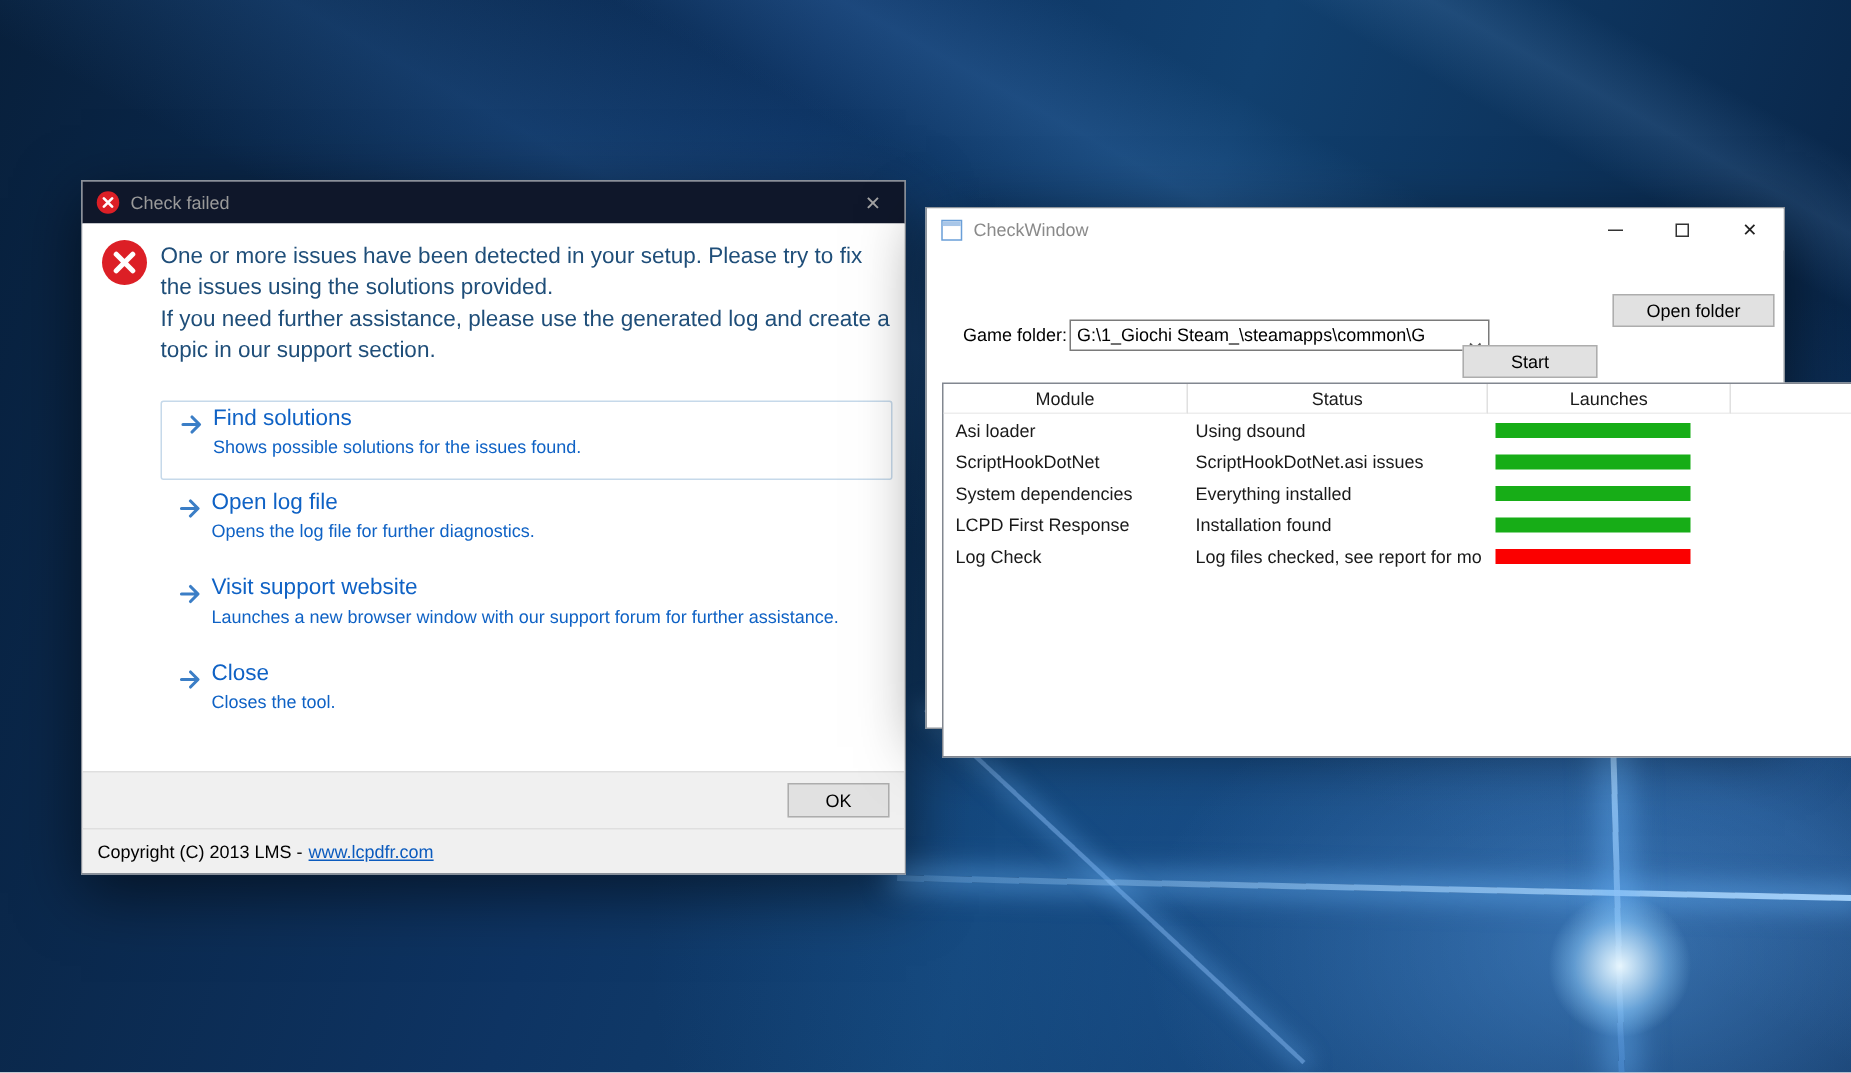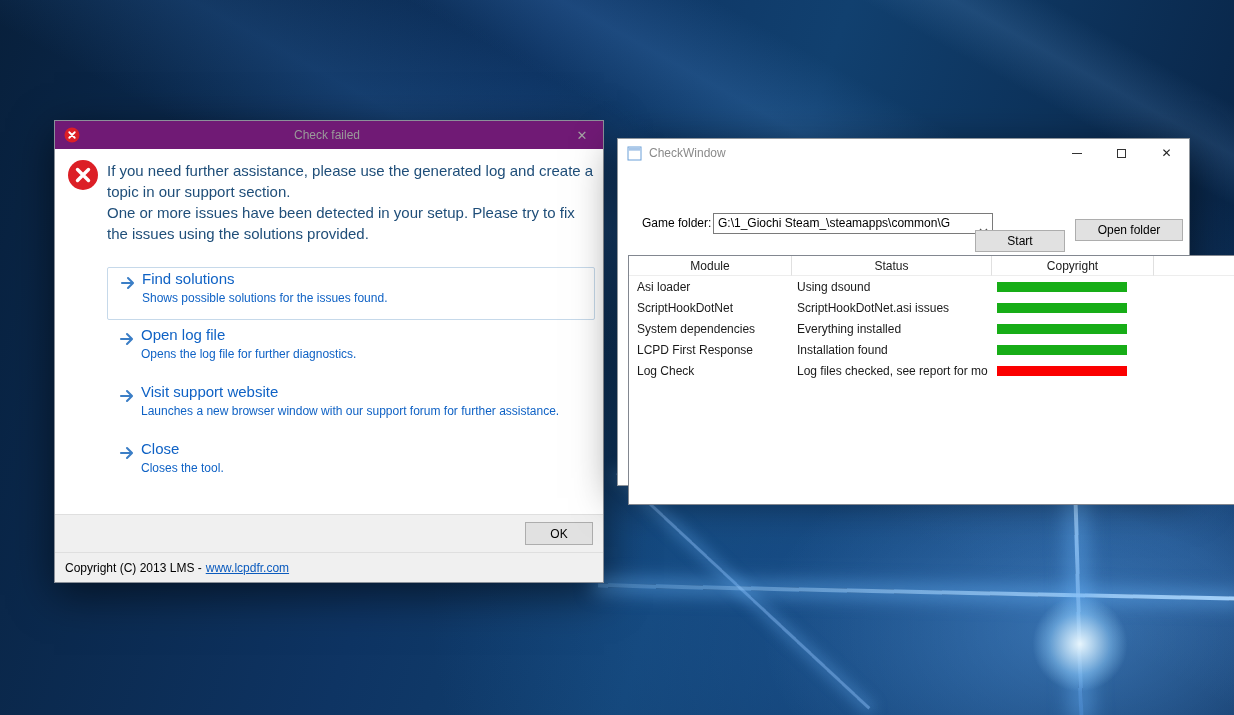--- a/index.html
+++ b/index.html
@@ -35,21 +35,21 @@
   .btn {
     background:#e1e1e1; border:1px solid #adadad; font-family:inherit; font-size:12px;
     color:#000; display:flex; align-items:center; justify-content:center; cursor:pointer;
   }
 
   
   .dialog {
     position:absolute; left:54px; top:120px; width:550px; height:463px;
     background:#fff; border:1px solid #8a9099; box-shadow:0 12px 40px rgba(0,0,0,0.55);
   }
-  .dlg-titlebar { height:28px; display:flex; align-items:center; padding:0 6px 0 9px; background:#701a75;text-align:center; }
+  .dlg-titlebar { height:28px; display:flex; align-items:center; padding:0 6px 0 9px; background:#0f172a; }
   .dlg-titlebar .ticon { display:flex; margin-right:7px; }
   .dlg-title { flex:1; font-size:12px; color:#9a9a9a; }
   .dlg-close { width:30px; height:28px; display:flex; align-items:center; justify-content:center;
     color:#a3a3a3; font-size:13px; cursor:pointer; }
   .dlg-content { position:relative; height:365px; background:#fff; }
   .err-lg { position:absolute; left:12px; top:10px; }
   .main-text { position:absolute; left:52px; top:11px; width:492px; font-size:15px; line-height:1.4;
     color:var(--main-instruction, #1f4e79); }
   .links { position:absolute; left:52px; top:118px; width:488px; }
   .cmd-link { position:relative; height:53px; margin-bottom:4px; cursor:pointer; }
@@ -76,21 +76,21 @@
   .min-glyph { width:10px; height:1px; background:#333; }
   .max-glyph { width:9px; height:9px; border:1px solid #333; }
   .cw-close { font-size:12px; color:#222; }
   .cw-content { position:relative; height:318px; }
   .folder-label { position:absolute; left:24px; top:46px; height:21px; line-height:21px; font-size:12px; color:#000; }
   .combo { position:absolute; left:95px; top:46px; width:280px; height:21px; border:1px solid #7a7a7a;
     background:#fff; font-size:12px; line-height:19px; padding:0 18px 0 4px;
     white-space:nowrap; overflow:hidden; cursor:pointer; }
   .combo-chevron { position:absolute; right:4px; top:7px; }
   .btn-start { position:absolute; left:357px; top:63px; width:90px; height:22px; }
-  .btn-open  { position:absolute; left:457px; top:52px; width:108px; height:22px; }
+  .btn-open  { position:absolute; left:457px; top:29px; width:108px; height:22px; }
   .listview { position:absolute; left:10px; top:88px; width:633px; height:250px;
     border:1px solid #828790; background:#fff; font-size:12px; overflow:hidden; }
   .lv-header { display:flex; height:20px; }
   .lv-hcell { display:flex; align-items:center; justify-content:center; color:#1a1a1a;
     border-right:1px solid #e0e0e0; border-bottom:1px solid #ededed; cursor:pointer; }
   .hc-module { width:163px; } .hc-status { width:200px; } .hc-progress { width:162px; }
   .hc-fill { flex:1; border-right:none; cursor:default; }
   .lv-row { display:flex; height:21px; align-items:center; color:#1a1a1a; }
   .c-module { width:163px; padding-left:8px; white-space:nowrap; overflow:hidden; }
   .c-status { width:200px; padding-left:5px; white-space:nowrap; overflow:hidden; }
@@ -123,22 +123,22 @@
     </div>
 
     <div class="dlg-content">
       <span class="err-lg">
         <svg width="32" height="32" viewBox="0 0 32 32">
           <circle cx="16" cy="16" r="15" fill="#dc1f26"></circle>
           <path d="M10.5 10.5 L21.5 21.5 M21.5 10.5 L10.5 21.5" stroke="#fff" stroke-width="3.4" stroke-linecap="round"></path>
         </svg>
       </span>
       <div class="main-text">
+        <div>One or more issues have been detected in your setup. Please try to fix the issues using the solutions provided.</div>
         <div>If you need further assistance, please use the generated log and create a topic in our support section.</div>
-        <div>One or more issues have been detected in your setup. Please try to fix the issues using the solutions provided.</div>
       </div>
 
       <div class="links">
         <div class="cmd-link focused">
           <span class="cmd-arrow">
             <svg width="17" height="14" viewBox="0 0 17 14">
                 <path d="M2 7 H12 M8 2 l5 5 -5 5" stroke="#3b7ec6" stroke-width="2.1" fill="none" stroke-linecap="round" stroke-linejoin="round"></path>
               </svg>
           </span>
           <span class="cmd-title">Find solutions</span>
@@ -213,21 +213,21 @@
             </svg>
         </span>
       </div>
       <button class="btn btn-start">Start</button>
       <button class="btn btn-open">Open folder</button>
 
       <div class="listview">
         <div class="lv-header">
           <span class="lv-hcell hc-module">Module</span>
           <span class="lv-hcell hc-status">Status</span>
-          <span class="lv-hcell hc-progress">Copyright</span>
+          <span class="lv-hcell hc-progress">Launches</span>
           <span class="lv-hcell hc-fill"></span>
         </div>
 
         <div class="lv-row">
           <span class="c-module">Asi loader</span>
           <span class="c-status">Using dsound</span>
           <span class="c-progress">
             <span class="bar" style="display: block; background: rgb(23, 173, 23);"></span>
           </span>
         </div>

